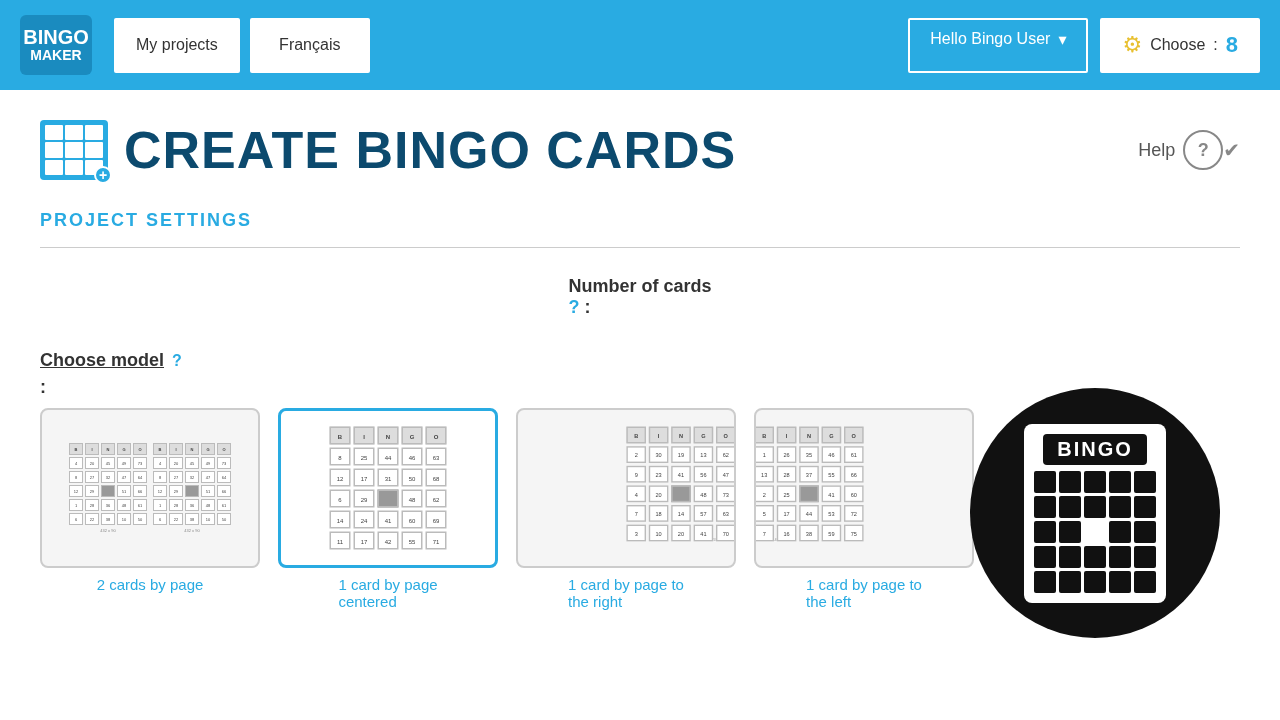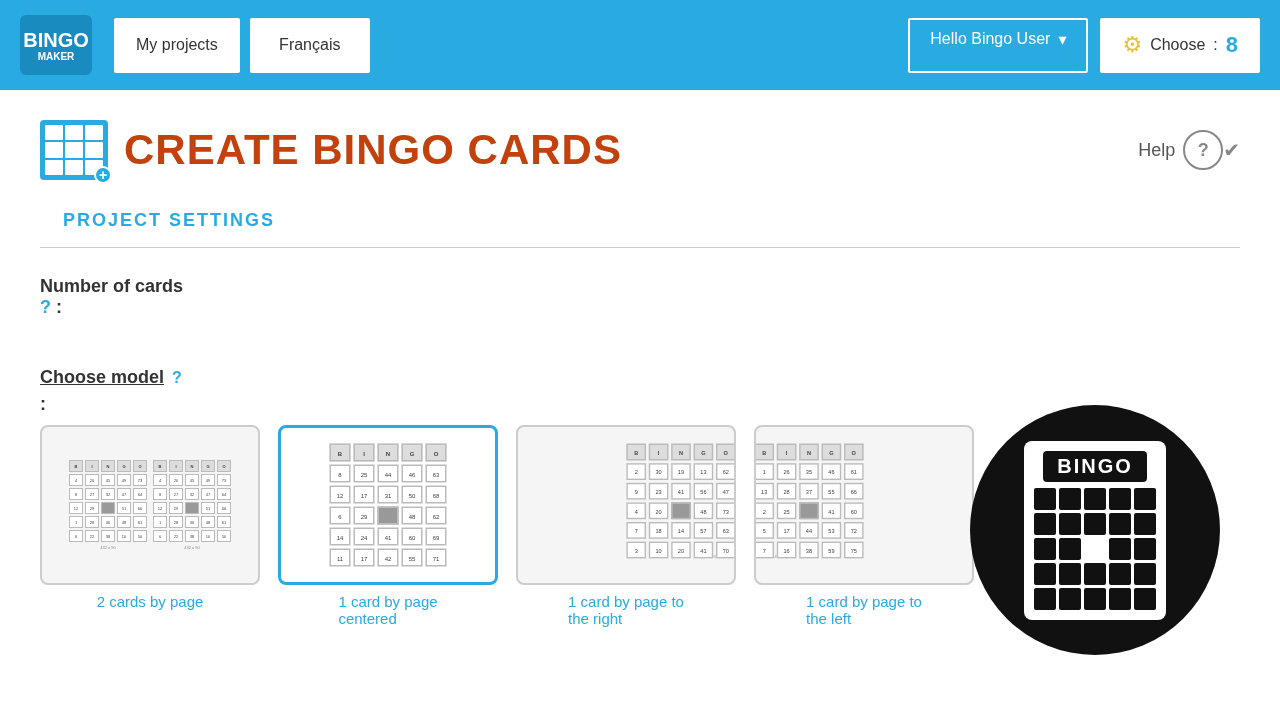--- a/index.html
+++ b/index.html
@@ -32,21 +32,21 @@
       display: flex;
       flex-direction: column;
       align-items: center;
       justify-content: center;
       color: white;
       font-weight: bold;
       font-size: 18px;
       line-height: 1.1;
     }
     .logo-box .bingo { font-size: 20px; font-weight: 900; }
-    .logo-box .maker { font-size: 10px; }
+    .logo-box .maker { font-size: 14px; }
     .header-nav {
       display: flex;
       gap: 10px;
       margin-left: 10px;
     }
     .header-nav-btn {
       background: white;
       color: #333;
       border: none;
       padding: 8px 22px;
@@ -130,23 +130,23 @@
       width: 18px;
       height: 18px;
       display: flex;
       align-items: center;
       justify-content: center;
       font-size: 14px;
       font-weight: bold;
       border: 2px solid white;
     }
     .page-title-text {
-      font-size: 42px;
+      font-size: 52px;
       font-weight: 900;
-      color: #c2410c;
+      color: #0c4a6e;
       letter-spacing: 1px;
     }
     .help-area {
       display: flex;
       align-items: center;
       gap: 8px;
       color: #555;
       font-size: 18px;
     }
     .help-icon {
@@ -168,34 +168,34 @@
     }
 
     
     .section-title {
       color: #29abe2;
       font-size: 18px;
       font-weight: bold;
       letter-spacing: 2px;
       text-transform: uppercase;
       margin-bottom: 16px;
-      margin-left: 23px;
     }
     .section-divider {
       border: none;
       border-top: 1px solid #ccc;
       margin-bottom: 28px;
     }
 
     
     .form-row {
       display: flex;
       align-items: center;
       gap: 16px;
-      margin-bottom: 49px;
+      margin-bottom: 32px;
+      flex-direction: column;
     }
     .form-label {
       font-size: 18px;
       font-weight: bold;
       color: #333;
     }
     .form-label .help-q {
       color: #29abe2;
       cursor: pointer;
       font-weight: bold;

